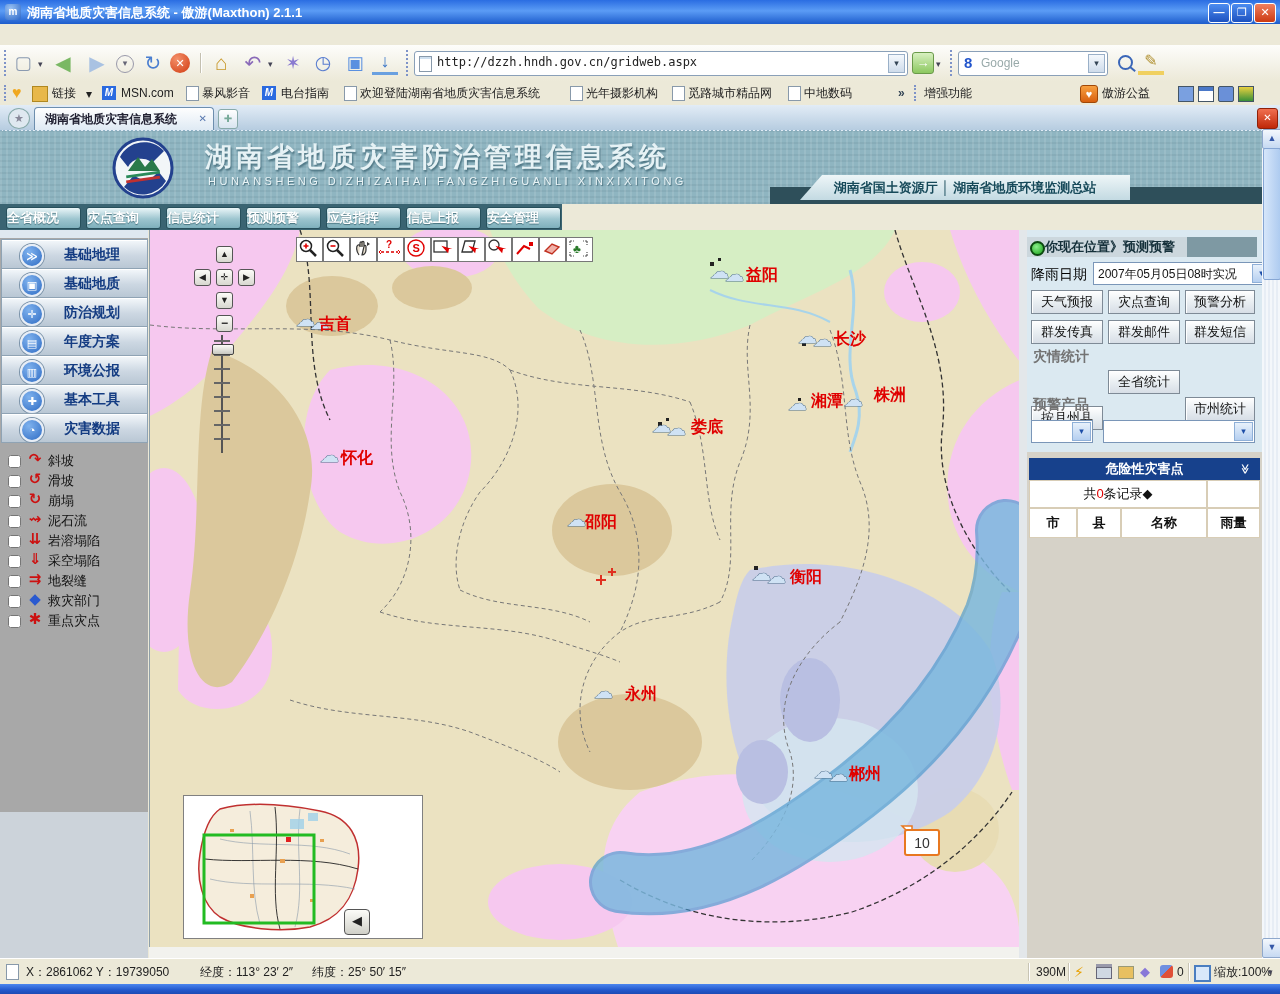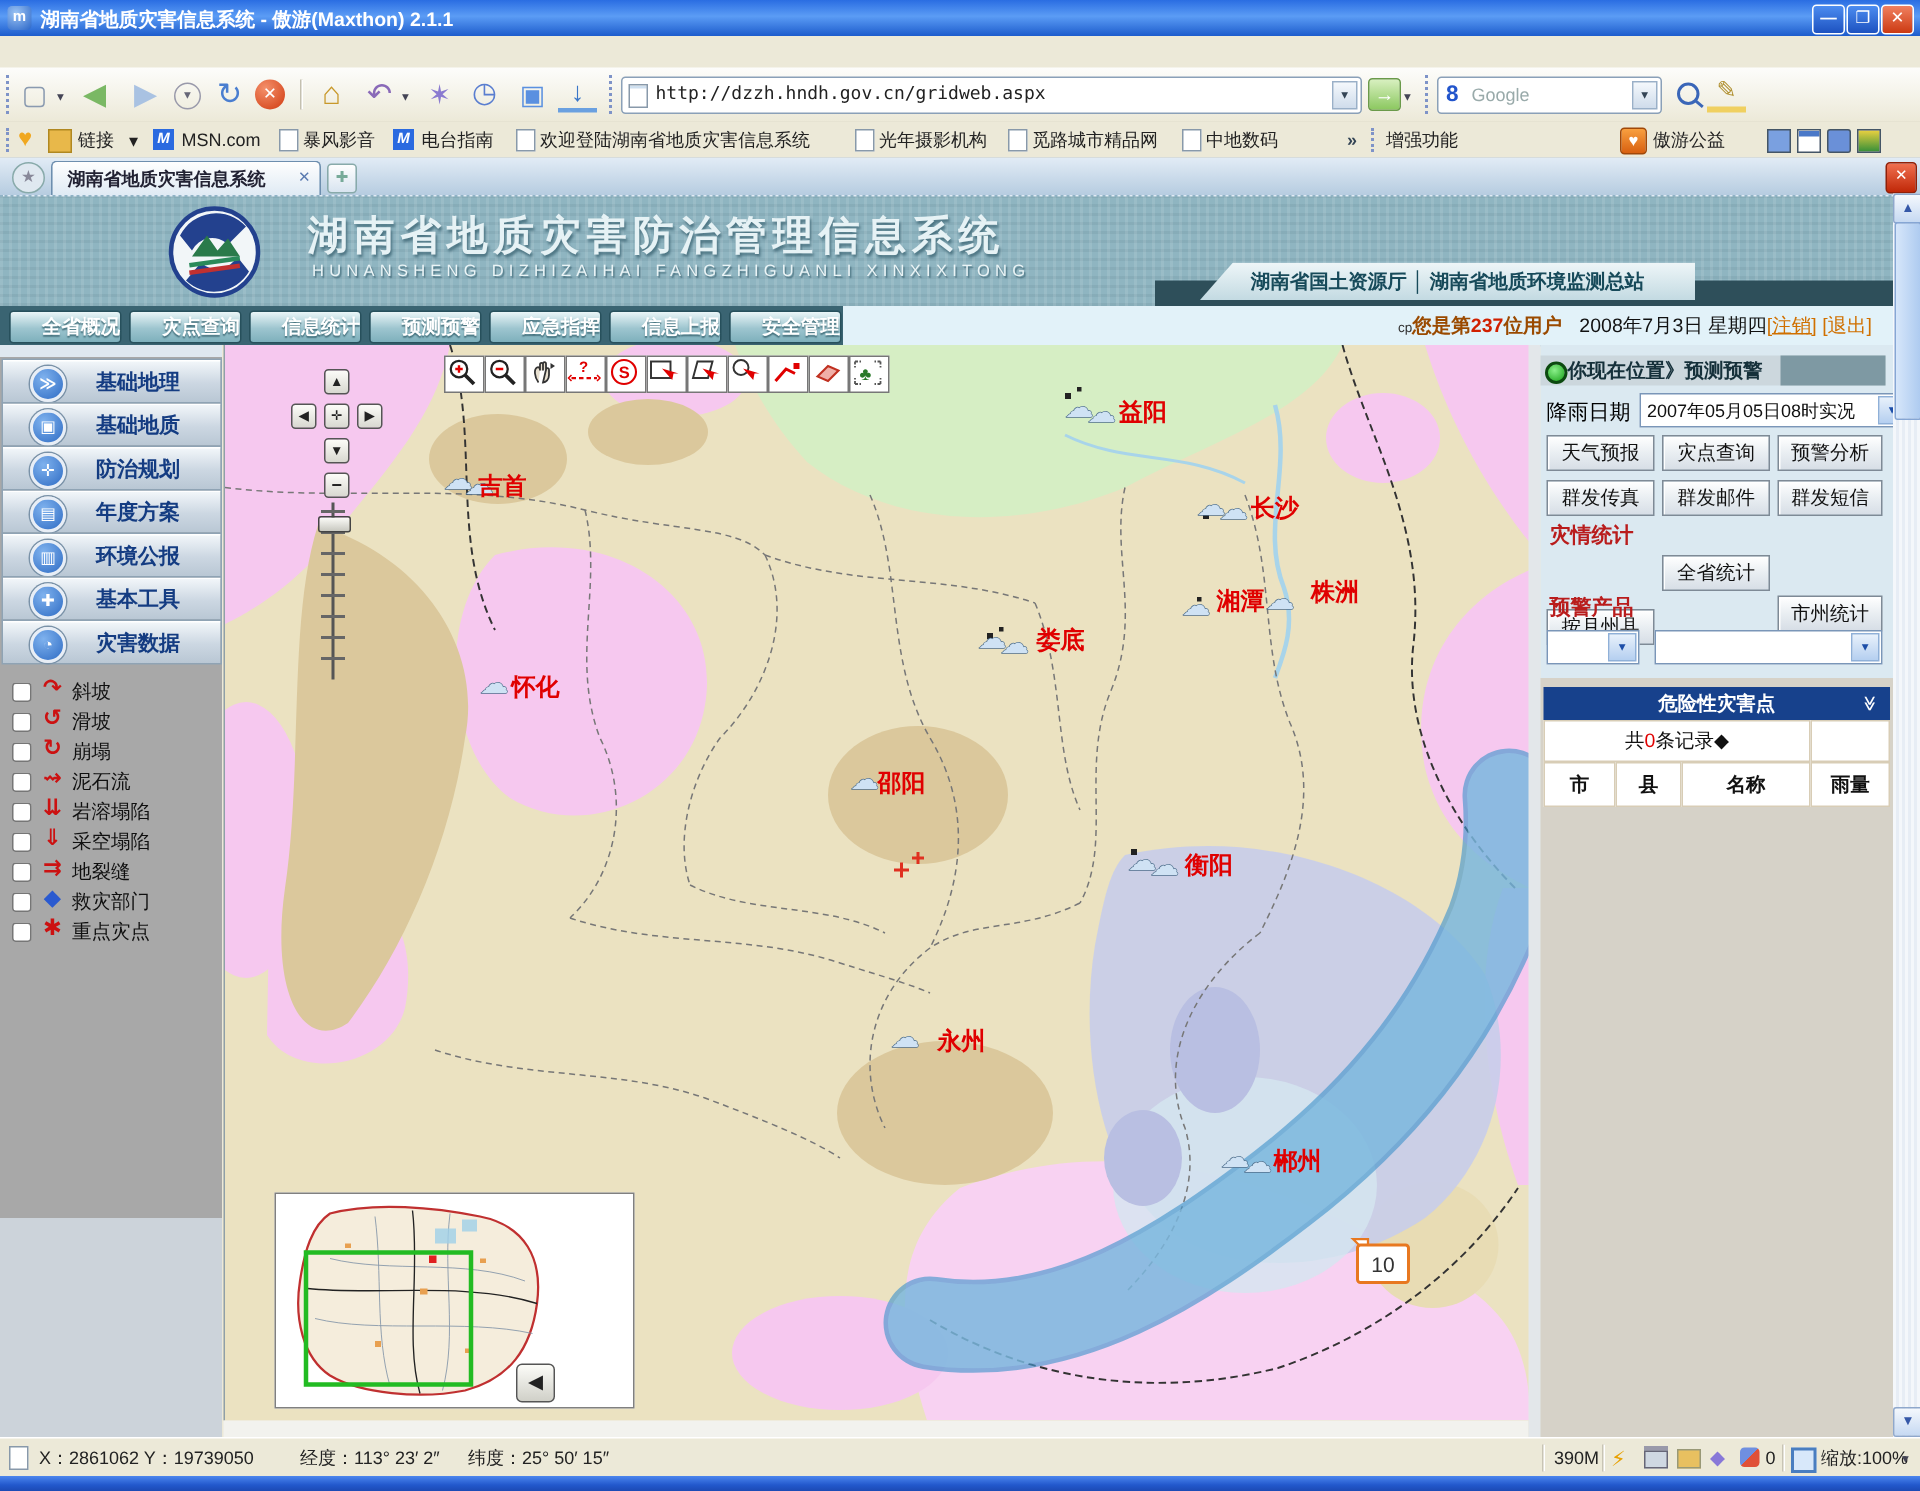--- a/index.html
+++ b/index.html
@@ -33,21 +33,21 @@
   #tabbar{top:105px;left:0;width:1280px;height:25px;background:linear-gradient(#e2ecf6,#b6cce0);border-bottom:2px dotted #8fb2c6;}
   .tab{left:34px;top:2px;width:178px;height:22px;background:linear-gradient(#fefefe,#dfeaf4);border:1px solid #6d8eae;border-bottom:none;border-radius:4px 4px 0 0;font-weight:bold;font-size:12px;color:#223;line-height:22px;}
   
   #banner{top:131px;left:0;width:1262px;height:73px;background:#8fb5c1;background-image:repeating-linear-gradient(90deg,rgba(255,255,255,.10) 0 2px,transparent 2px 6px),repeating-linear-gradient(0deg,rgba(40,70,80,.08) 0 2px,transparent 2px 6px);overflow:hidden;}
   #bannerTitle{left:205px;top:8px;font-size:27px;font-weight:bold;color:#e6f2f5;letter-spacing:4px;text-shadow:1px 2px 2px #4a7280;}
   #bannerSub{left:208px;top:44px;font-size:11px;color:#eaf4f6;letter-spacing:3.5px;text-shadow:1px 1px 1px #4a7280;}
   #bannerDark{left:770px;top:56px;width:492px;height:17px;background:#2e4f5a;}
   #bannerLinks{left:800px;top:44px;width:330px;height:25px;background:linear-gradient(#eef6f8,#c3dae2);clip-path:polygon(22px 0,100% 0,100% 100%,0 100%);color:#174a5a;font-weight:bold;font-size:13px;text-align:center;line-height:25px;}
   
   #navleft{top:204px;left:0;width:562px;height:26px;background:#3a6472;}
-  .navbtn{top:3px;width:73px;height:20px;background:linear-gradient(#eaf6f8,#9dc5cf 55%,#7eb0bc);border:1px solid #27505c;border-radius:3px;color:#fff;font-weight:bold;font-size:13px;text-align:right;line-height:19px;text-shadow:0 1px 1px #44707c;}
+  .navbtn{top:3px;width:73px;height:20px;background:linear-gradient(#eaf6f8,#9dc5cf 55%,#7eb0bc);border:1px solid #27505c;border-radius:3px;color:#fff;font-weight:bold;font-size:13px;text-align:left;line-height:19px;text-shadow:0 1px 1px #44707c;}
   #navright{top:204px;left:562px;width:700px;height:26px;background:#e2f2f9;border-bottom:1px solid #b8cdd8;font-size:13px;line-height:26px;text-align:right;}
   
   #sidebar{top:230px;left:0;width:148px;height:728px;background:#a8a8a8;}
   #sidebarTop{top:0;left:0;width:148px;height:8px;background:#dfe8f0;}
   .sbtn{left:1px;width:145px;height:28px;background:linear-gradient(#f4f8fb,#ccd7e2 55%,#b9c7d4);border:1px solid #8fa3b4;box-shadow:inset 0 1px 0 #fff;color:#143c82;font-weight:bold;font-size:14px;line-height:28px;}
   .sico{position:absolute;left:18px;top:4px;width:20px;height:20px;border-radius:50%;background:radial-gradient(circle at 35% 30%,#7fb2ee,#2f6cc4);border:2px solid #e8eef6;box-shadow:0 0 0 1px #7a92a8;color:#fff;font-size:11px;font-weight:bold;text-align:center;line-height:20px;}
   .layerrow{left:0;width:148px;height:19px;}
   .layerrow input{position:absolute;left:4px;top:2px;width:13px;height:13px;}
   .lyrico{position:absolute;left:26px;top:0px;width:18px;height:18px;font-size:15px;font-weight:bold;color:#cc1111;line-height:18px;text-align:center;}
   .lyrlbl{position:absolute;left:48px;top:2px;font-size:13px;color:#101010;}
@@ -60,21 +60,21 @@
   .tick{left:64px;width:16px;height:2px;background:#666;}
   #minimap{left:33px;top:565px;width:238px;height:142px;background:#fff;border:1px solid #808080;}
   .mmarrow{left:160px;top:113px;width:24px;height:24px;background:linear-gradient(#fcfcf8,#d0d0c8);border:1px solid #555;border-radius:4px;text-align:center;line-height:22px;font-weight:bold;color:#222;}
   
   #rpanel{top:230px;left:1027px;width:235px;height:728px;background:#dbe9f1;}
   #rpanelLower{position:absolute;top:222px;left:0;width:235px;height:506px;background:#d6d2c8;}
   .locbar{left:0;top:7px;width:230px;height:20px;background:#ccd7dd;font-weight:bold;color:#15303a;font-size:13px;line-height:20px;}
   .locdark{position:absolute;right:0;top:0;width:70px;height:20px;background:#7e99a3;}
   .greendot{position:absolute;left:3px;top:4px;width:11px;height:11px;border-radius:50%;background:radial-gradient(circle at 40% 35%,#8af08a,#18a018);border:2px solid #0c4a10;}
   .xpbtn{height:22px;background:linear-gradient(#ffffff,#e9eef2 50%,#d7dee6);border:1px solid #7e8a96;box-shadow:inset 1px 1px 0 #fff;font-size:13px;color:#111;text-align:center;line-height:21px;}
-  .rtitle{left:6px;font-size:14px;font-weight:bold;color:#b91c1c;}
+  .rtitle{left:6px;font-size:14px;font-weight:bold;color:#737373;}
   .rsel{height:21px;background:#fff;border:1px solid #7a96b8;}
   .rsel .arrow{position:absolute;right:1px;top:1px;width:17px;height:17px;background:linear-gradient(#e8f1fb,#b5cff0);border:1px solid #8fb0d8;color:#1d4ea8;text-align:center;font-size:9px;line-height:17px;}
   .dhead{left:2px;top:228px;width:231px;height:22px;background:#17418c;color:#fff;font-weight:bold;font-size:13px;text-align:center;line-height:22px;}
   .cell{background:#fff;border:1px solid #d8cdb6;font-size:13px;color:#111;text-align:center;}
   
   #vscroll{top:129px;left:1262px;width:18px;height:829px;background:repeating-linear-gradient(90deg,#f4f7fb 0 2px,#e7edf5 2px 4px);}
   .scrbtn{left:0;width:18px;height:18px;background:linear-gradient(#f4f8fd,#c6d9f2);border:1px solid #8fa8cc;color:#3558a8;font-size:9px;text-align:center;line-height:17px;border-radius:2px;}
   #scrthumb{left:1px;top:19px;width:16px;height:130px;background:linear-gradient(90deg,#d6e6fa,#aecbf0);border:1px solid #86a6d4;border-radius:2px;}
   
   #statusbar{top:958px;left:0;width:1280px;height:26px;background:#ece9d8;border-top:1px solid #fff;font-size:12px;color:#222;}
@@ -190,25 +190,20 @@
 
   <div class="abs" id="navleft">
     <span class="abs navbtn" style="left:6px;">全省概况</span>
     <span class="abs navbtn" style="left:86px;">灾点查询</span>
     <span class="abs navbtn" style="left:166px;">信息统计</span>
     <span class="abs navbtn" style="left:246px;">预测预警</span>
     <span class="abs navbtn" style="left:326px;">应急指挥</span>
     <span class="abs navbtn" style="left:406px;">信息上报</span>
     <span class="abs navbtn" style="left:486px;">安全管理</span>
   </div>
-  <div class="abs" id="navright">
-    <span style="font-size:9px;color:#333;">cp</span><span style="color:#9a4a00;font-weight:bold;">您是第</span><span style="color:#d02000;font-weight:bold;">237</span><span style="color:#9a4a00;font-weight:bold;">位用户</span>
-    <span style="color:#111;padding-left:8px;">2008年7月3日 星期四</span><span style="color:#d07000;text-decoration:underline;">[注销]</span>
-    <span style="color:#d07000;padding-right:14px;">[退出]</span>
-  </div>
 
   <div class="abs" id="sidebar">
     <div class="abs" id="sidebarTop"></div>
     <div class="abs sbtn" style="top:9px;"><span class="sico" style="transform:rotate(0deg);">≫</span><span style="padding-left:62px;">基础地理</span></div>
     <div class="abs sbtn" style="top:38px;"><span class="sico">▣</span><span style="padding-left:62px;">基础地质</span></div>
     <div class="abs sbtn" style="top:67px;"><span class="sico">✛</span><span style="padding-left:62px;">防治规划</span></div>
     <div class="abs sbtn" style="top:96px;"><span class="sico">▤</span><span style="padding-left:62px;">年度方案</span></div>
     <div class="abs sbtn" style="top:125px;"><span class="sico">▥</span><span style="padding-left:62px;">环境公报</span></div>
     <div class="abs sbtn" style="top:154px;"><span class="sico">✚</span><span style="padding-left:62px;text-align:center;">基本工具</span></div>
     <div class="abs sbtn" style="top:183px;"><span class="sico">◔</span><span style="padding-left:62px;">灾害数据</span></div>

